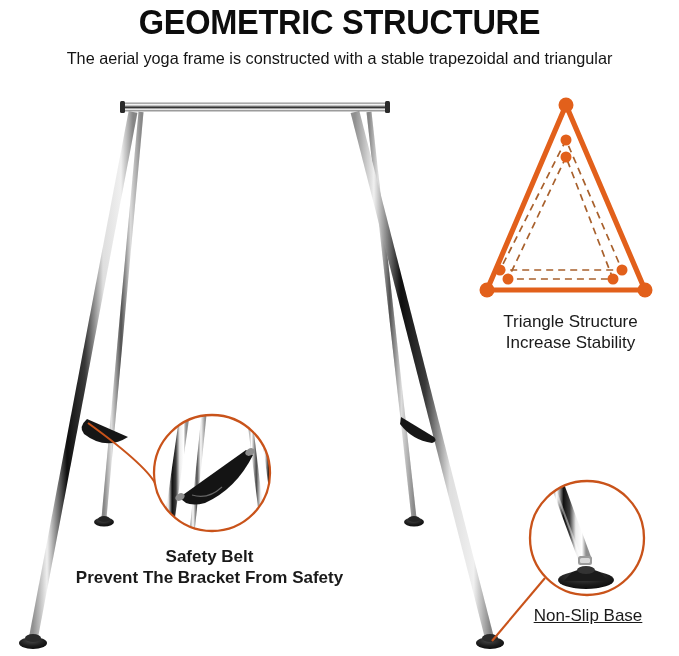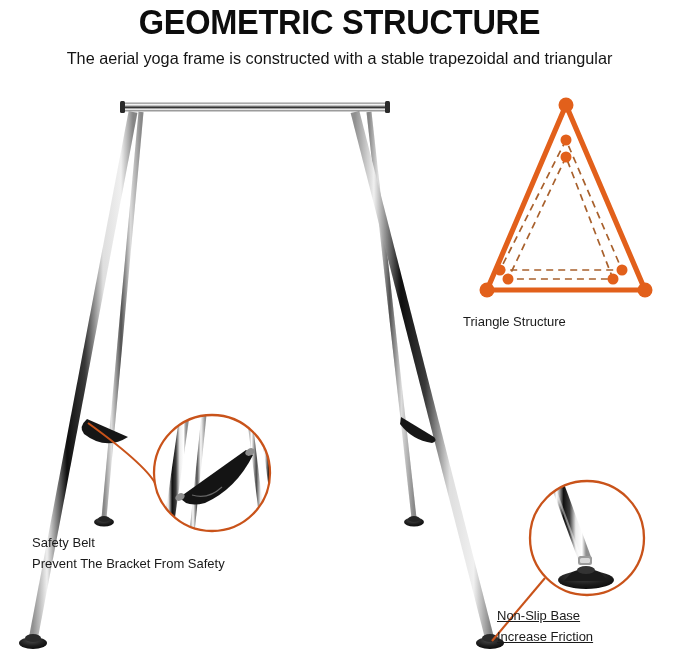--- a/index.html
+++ b/index.html
@@ -24,26 +24,26 @@
     transform:scaleX(0.985);transform-origin:center top;
     white-space:nowrap;
   }
 
   
   .art{position:absolute;left:0;top:0;width:679px;height:656px;}
   .art svg{display:block;}
 
   
   .caption{
-    position:absolute;text-align:left;
-    font-size:13px;line-height:21px;font-weight:400;color:#1a1a1a;
+    position:absolute;text-align:center;
+    font-size:17px;line-height:21px;font-weight:400;color:#1a1a1a;
     white-space:nowrap;
   }
   #cap-triangle{left:463px;top:311px;width:215px;}
-  #cap-belt{left:32px;top:532px;width:355px;}
+  #cap-belt{left:32px;top:546px;width:355px;font-weight:bold;}
   #cap-base{left:497px;top:605px;width:182px;text-decoration:underline;}
   .caption .l2{display:block;}
 </style>
 </head>
 <body>
 
 <div class="stage">
 
   <div class="header">
     <div class="title">GEOMETRIC STRUCTURE</div>
@@ -177,25 +177,25 @@
         <path d="M572 572 Q586 565 600 572 L608 581 L564 581 Z" fill="#1b1b1b"></path>
         <ellipse cx="586" cy="570" rx="9" ry="4" fill="#333"></ellipse>
       </g>
       <circle cx="587" cy="538" r="57" fill="none" stroke="#C9531A" stroke-width="2.3"></circle>
     </g>
   </svg>
   </div>
 
   <div class="caption" id="cap-triangle">
     <span>Triangle Structure</span>
+    <span class="l2">Increase Stability</span>
   </div>
 
   <div class="caption" id="cap-belt">
     <span>Safety Belt</span>
     <span class="l2">Prevent The Bracket From Safety</span>
   </div>
 
   <div class="caption" id="cap-base">
     <span>Non-Slip Base</span>
-    <span class="l2">Increase Friction</span>
   </div>
 
 </div>
 
 </body></html>

